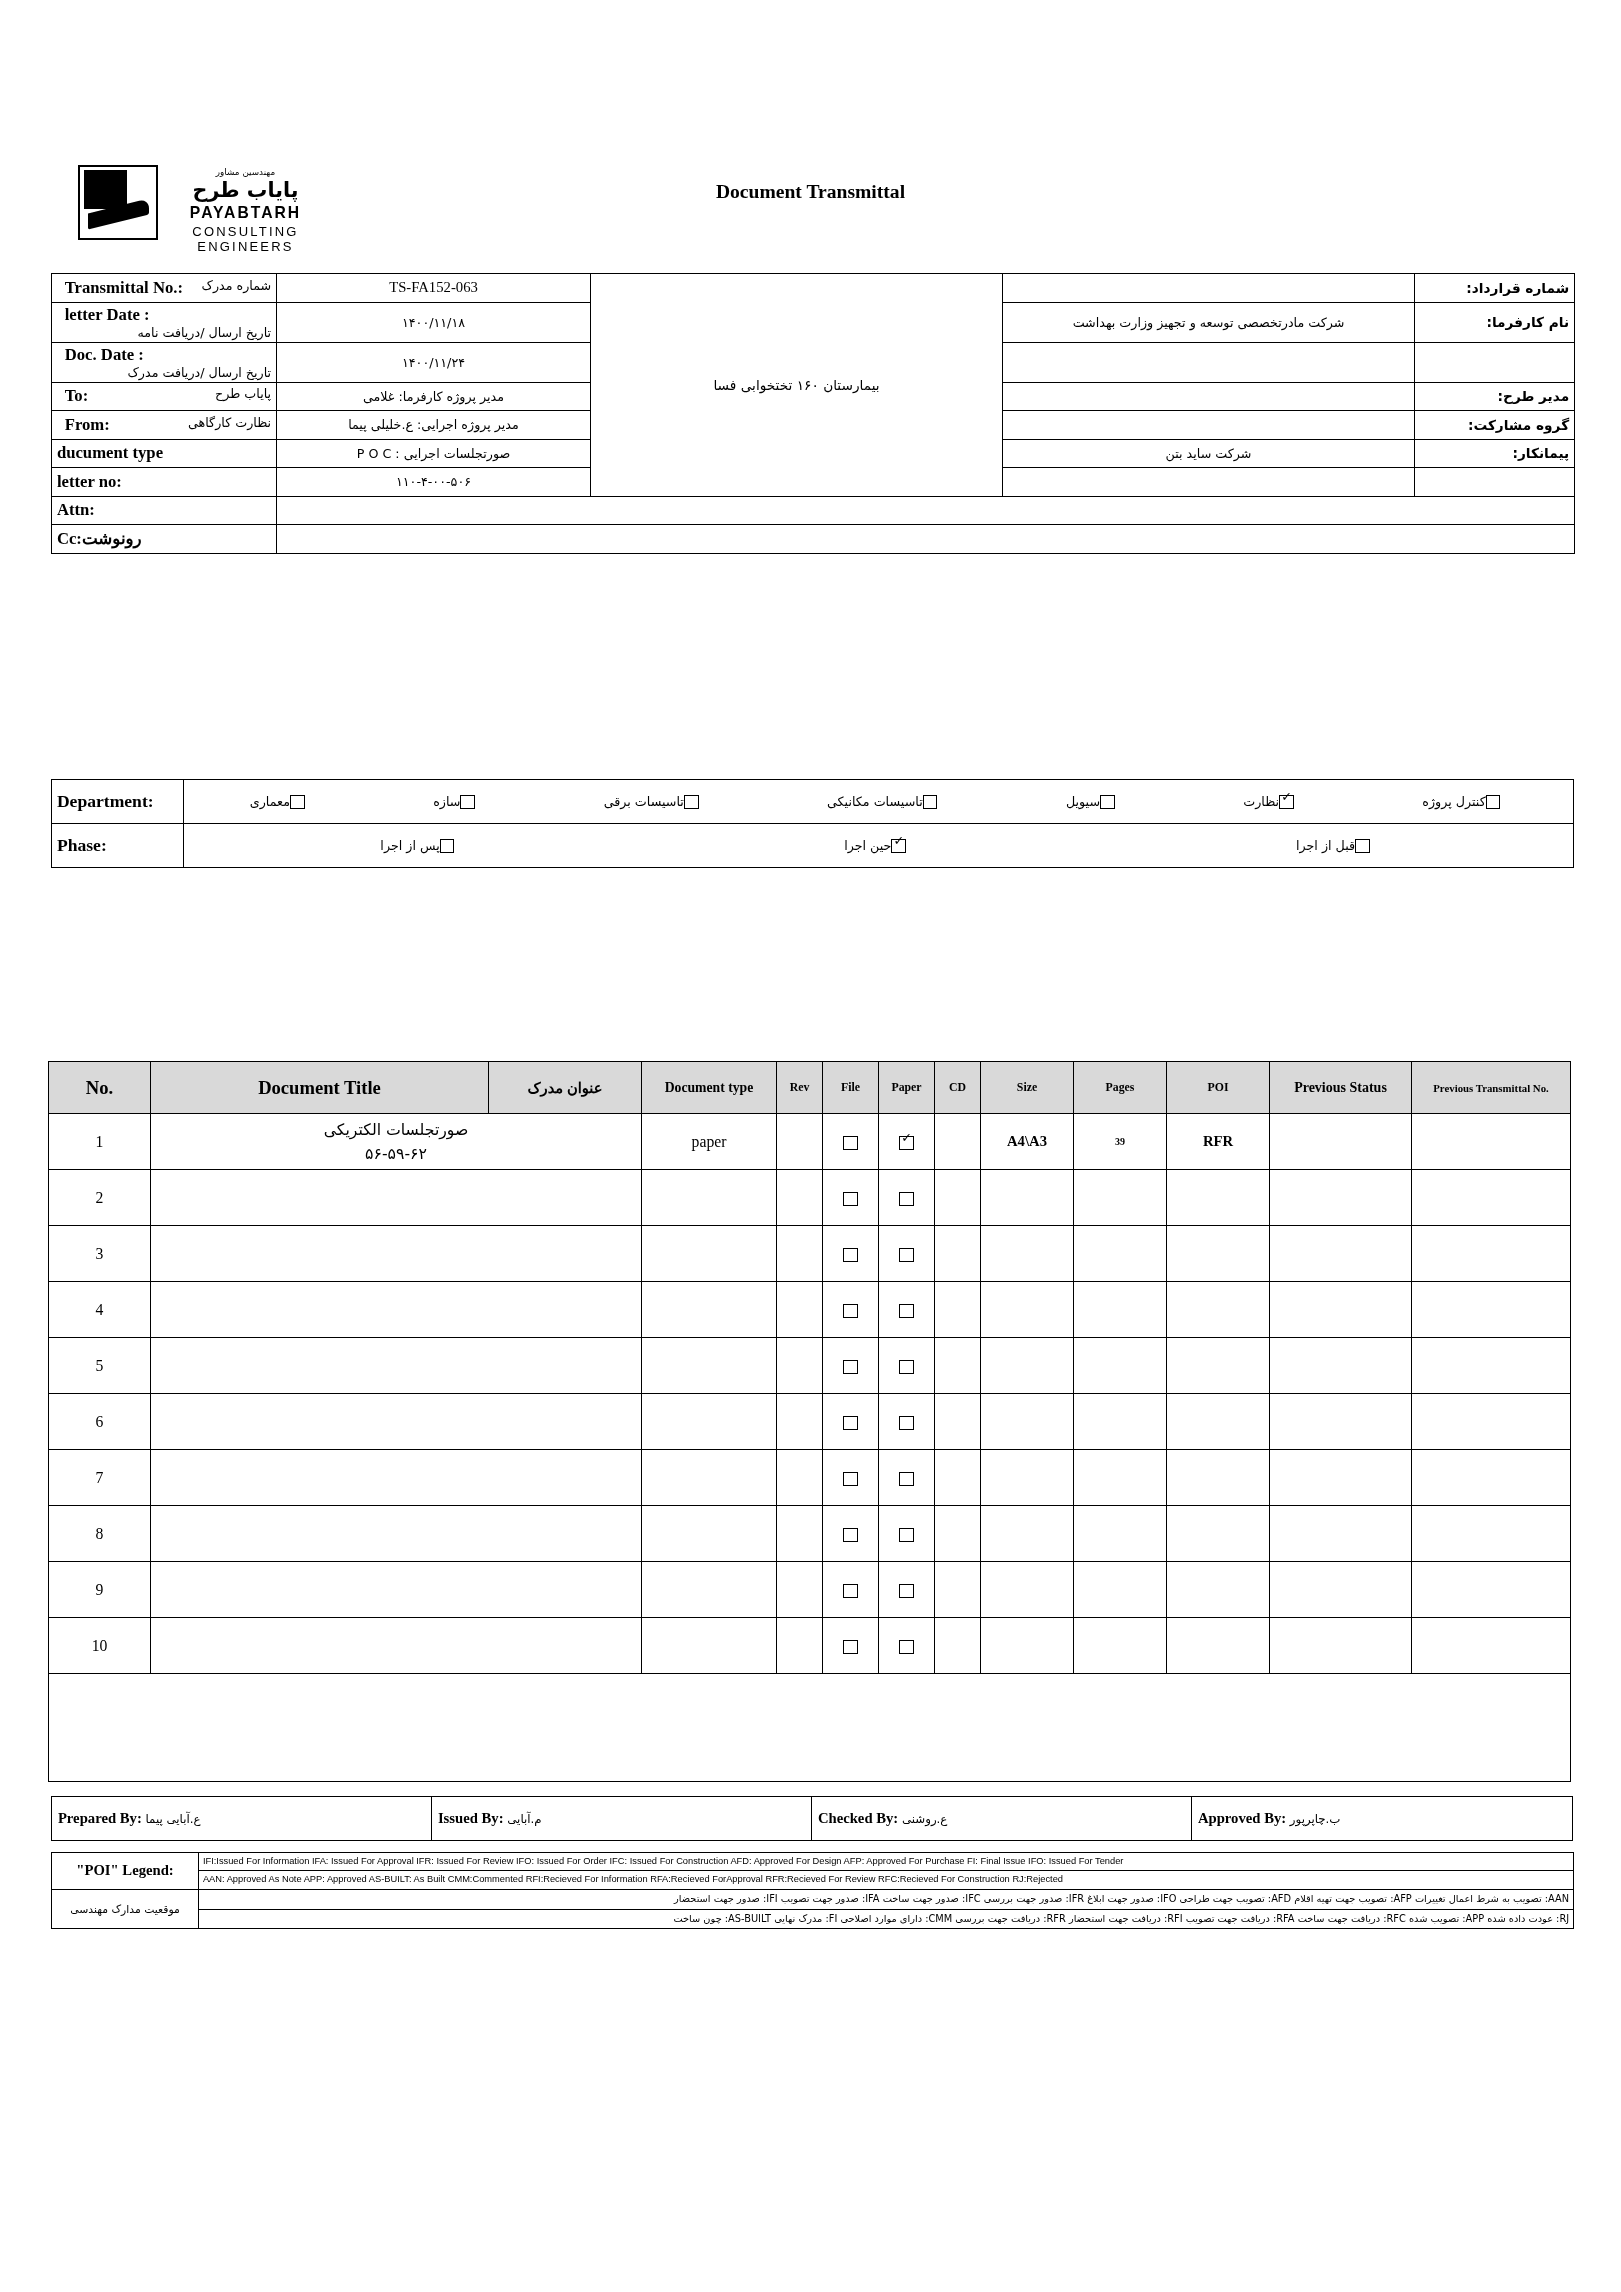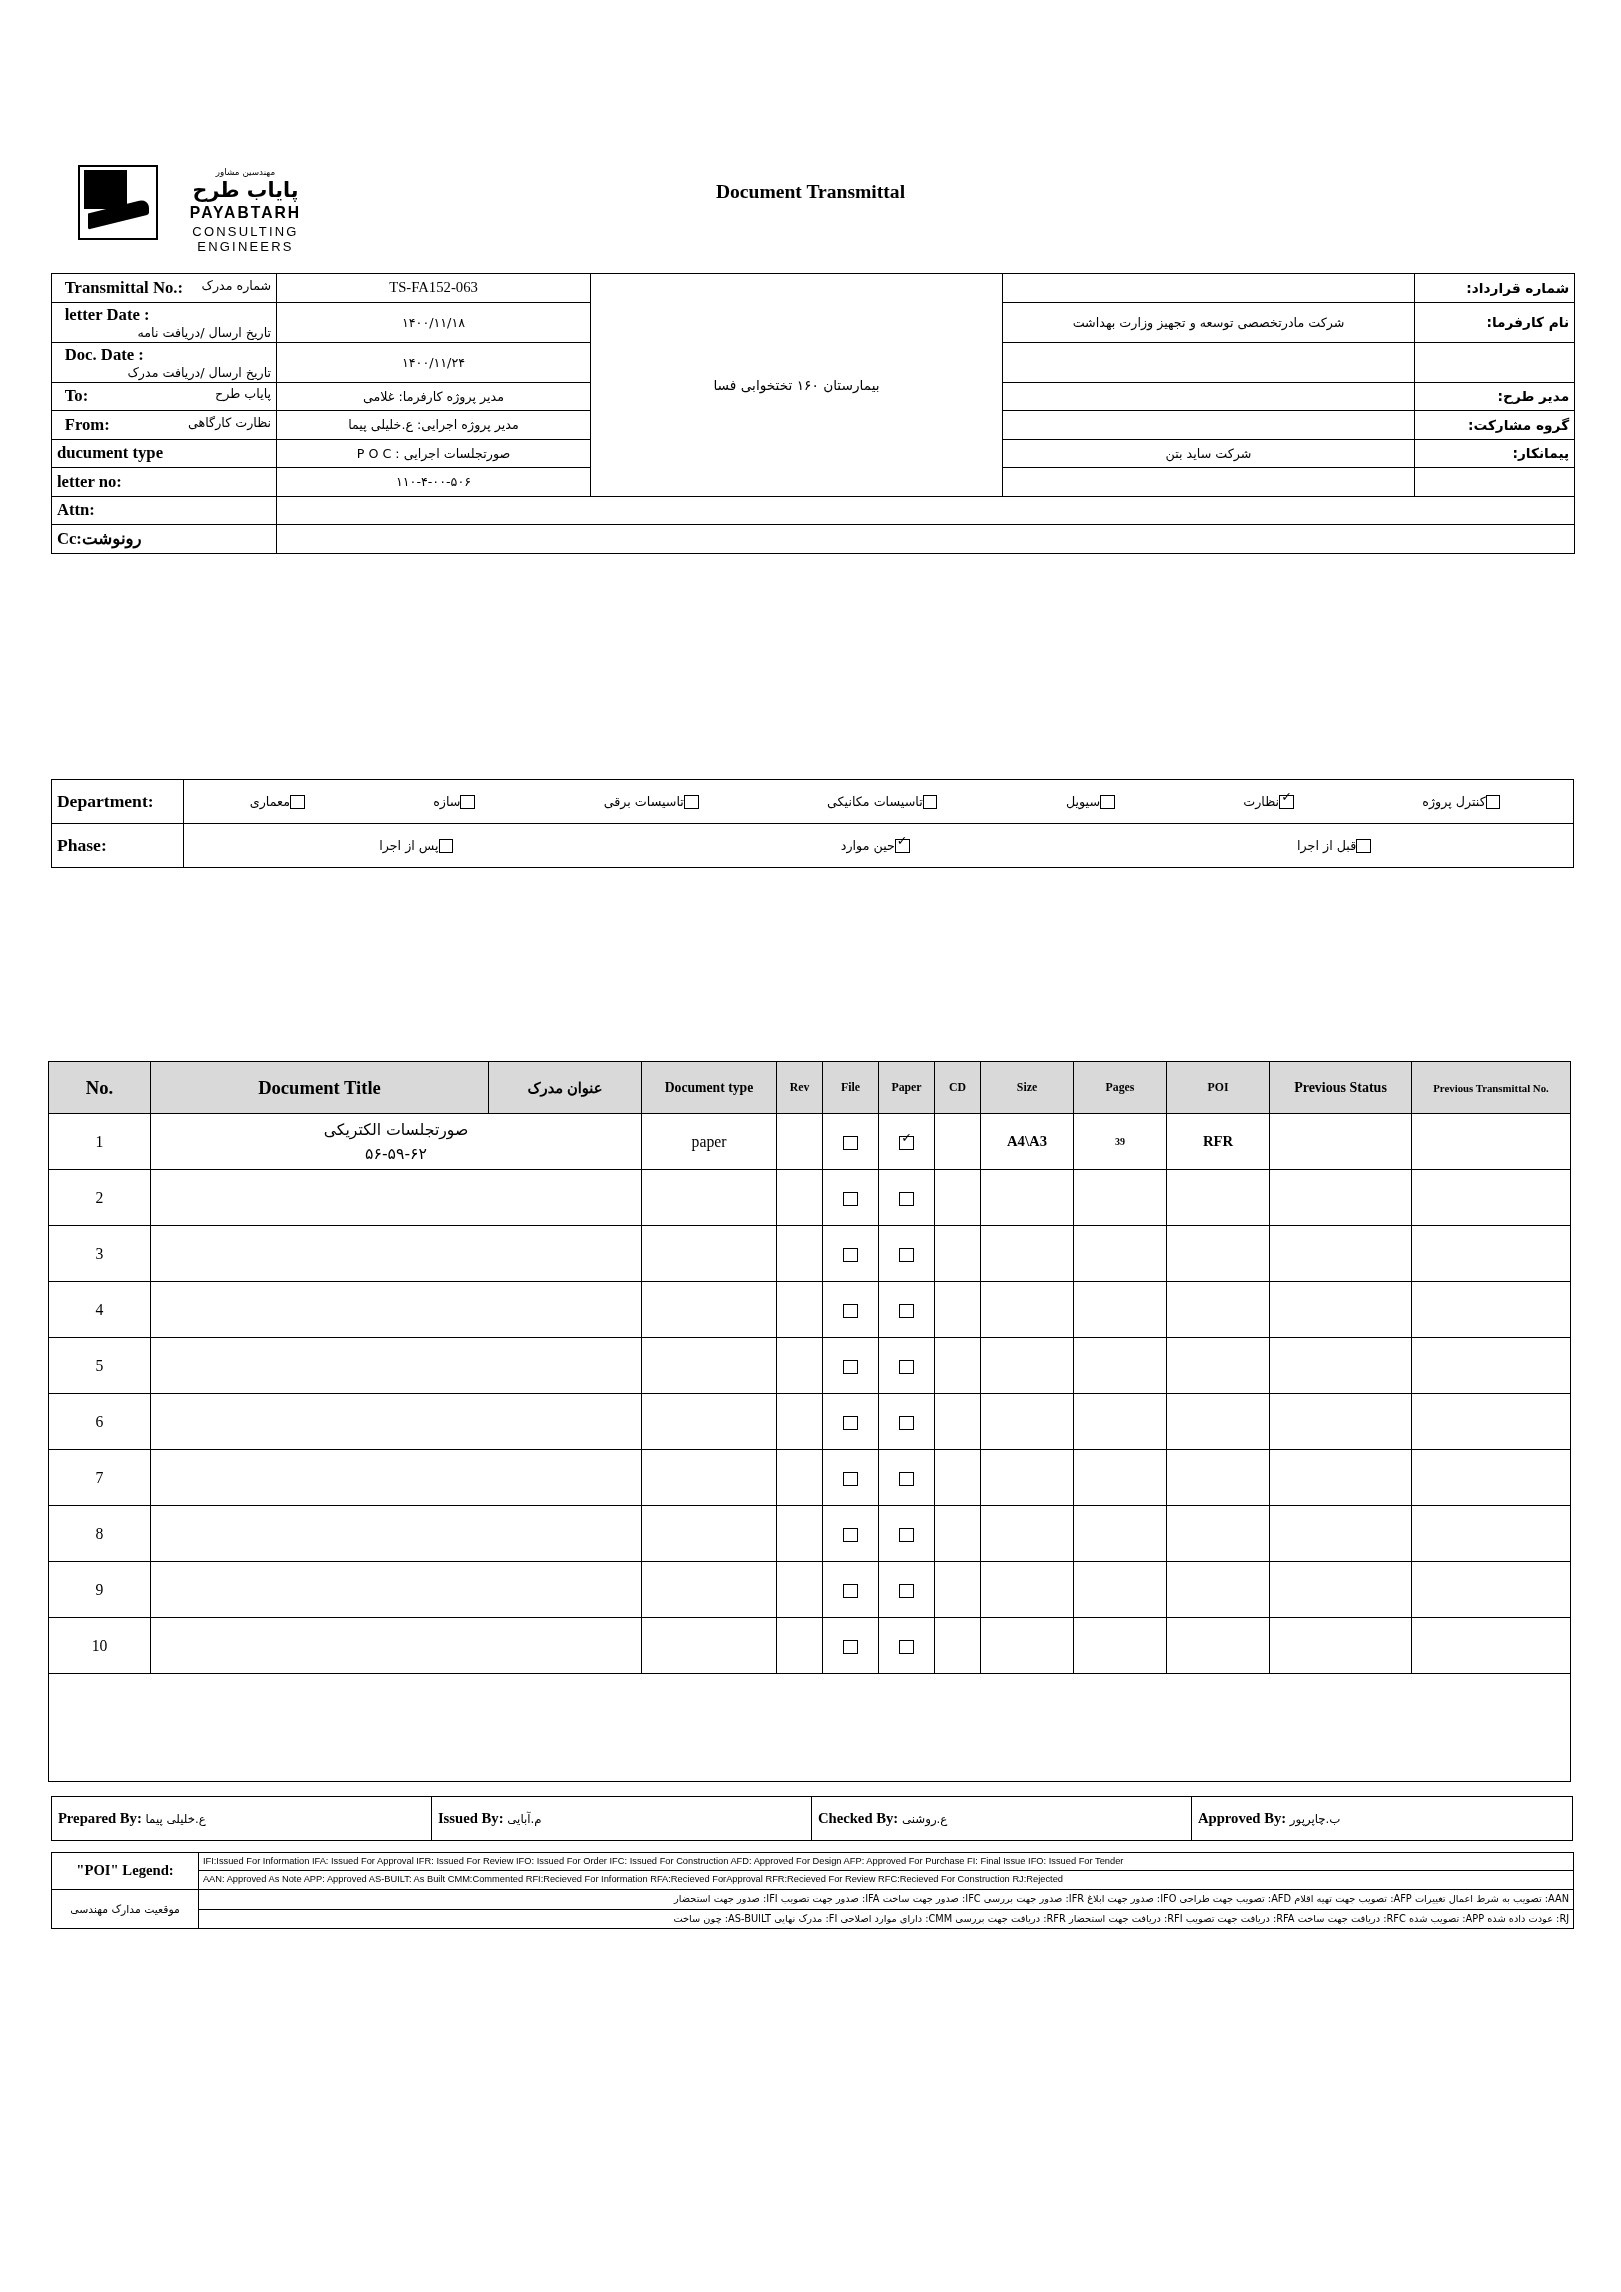--- a/index.html
+++ b/index.html
@@ -445,21 +445,21 @@
         </td>
       </tr>
       <tr>
         <td class="side-lbl">Phase:</td>
         <td class="dept-cells">
           <div style="display:flex;justify-content:space-around;align-items:center;direction:rtl;">
             <span class="optwrap">
               <span class="chk"></span><span>قبل از اجرا</span>
             </span>
             <span class="optwrap">
-              <span class="chk checked"></span><span>حین موارد</span>
+              <span class="chk checked"></span><span>حین اجرا</span>
             </span>
             <span class="optwrap">
               <span class="chk"></span><span>پس از اجرا</span>
             </span>
           </div>
         </td>
       </tr>
     </tbody>
   </table>
 
@@ -653,21 +653,21 @@
     <colgroup>
       <col style="width:380px">
       <col style="width:380px">
       <col style="width:380px">
       <col style="width:381px">
     </colgroup>
     <tbody>
       <tr>
         <td>
           <span>Prepared By:</span>
-          <span class="sig-name">ع.خلیلی پیما</span>
+          <span class="sig-name">ع.آبایی پیما</span>
         </td>
         <td>
           <span>Issued By:</span>
           <span class="sig-name">م.آبایی</span>
         </td>
         <td>
           <span>Checked By:</span>
           <span class="sig-name">ع.روشنی</span>
         </td>
         <td>

